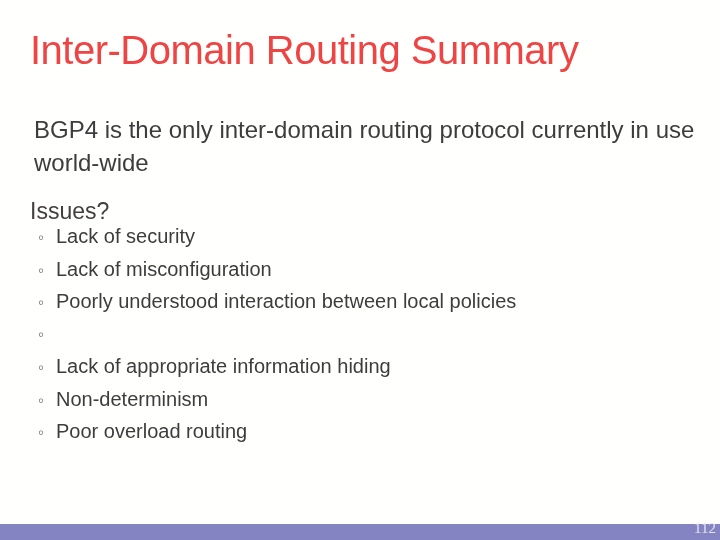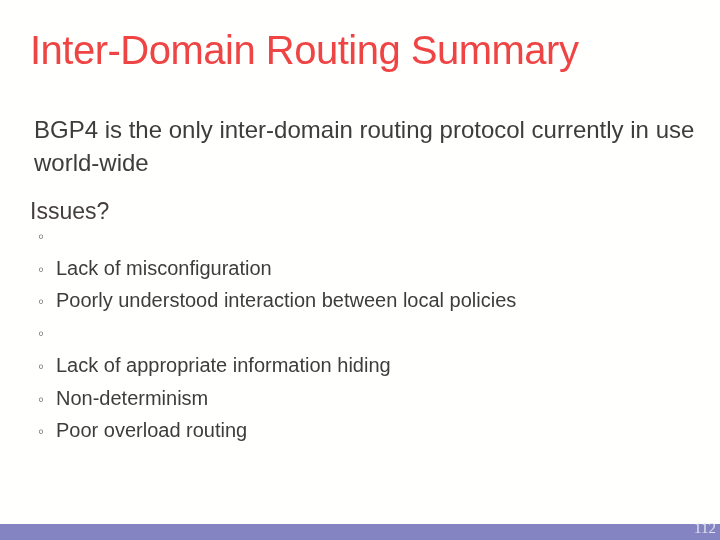--- a/index.html
+++ b/index.html
@@ -92,20 +92,21 @@
 
   <h1 class="slide-title">Inter-Domain Routing Summary</h1>
 
   <p class="body-paragraph">BGP4 is the only inter-domain routing protocol currently in use world-wide</p>
 
   <h2 class="issues-heading">Issues?</h2>
 
   <ul class="bullet-list">
     <li class="bullet-item">
       <span class="bullet-glyph">◦</span>
+      <span>Lack of security</span>
     </li>
     <li class="bullet-item">
       <span class="bullet-glyph">◦</span>
       <span>Lack of misconfiguration</span>
     </li>
     <li class="bullet-item">
       <span class="bullet-glyph">◦</span>
       <span>Poorly understood interaction between local policies</span>
     </li>
     <li class="bullet-item">

